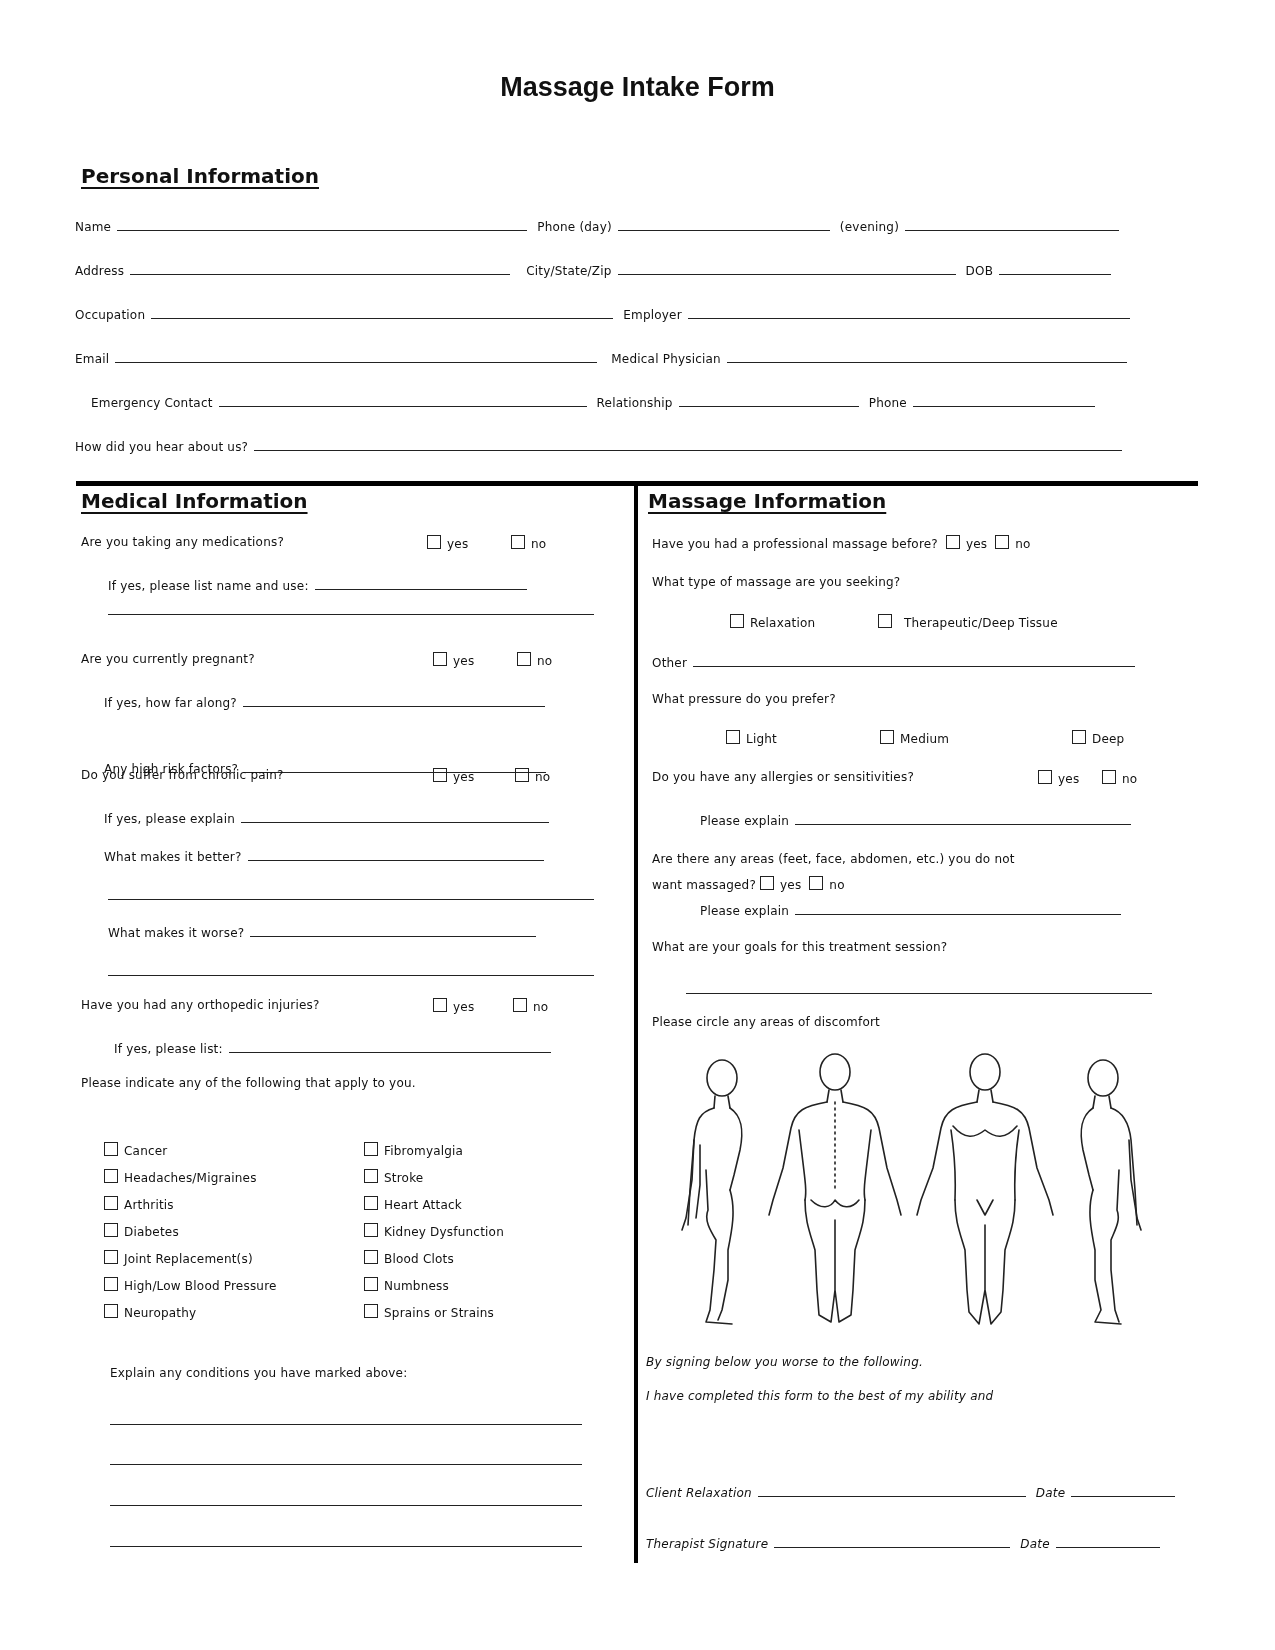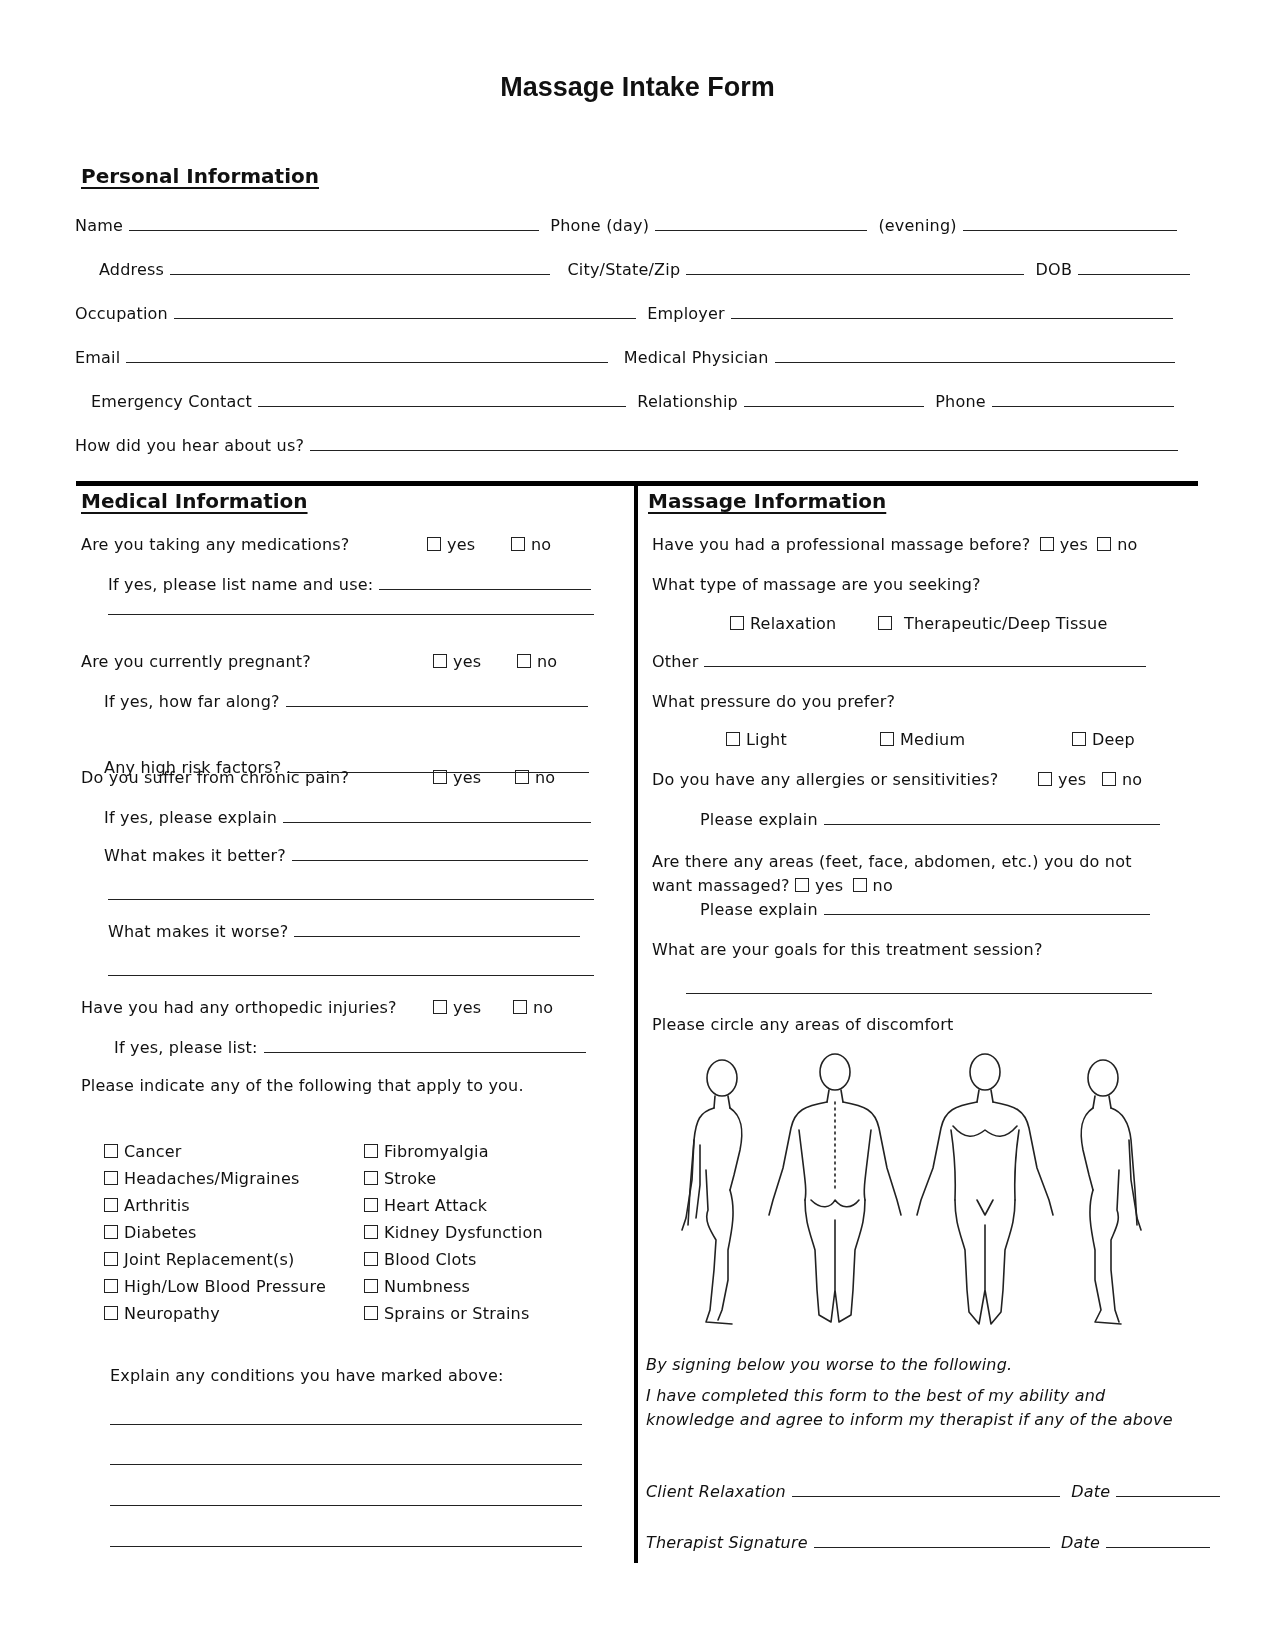--- a/index.html
+++ b/index.html
@@ -1,40 +1,40 @@
 <!DOCTYPE html>
 <html><head>
 <meta charset="utf-8">
 <style>
   html,body{margin:0;padding:0;background:#fff;}
   body{width:1275px;height:1650px;position:relative;font-family:"DejaVu Sans",sans-serif;color:#111;overflow:hidden;}
   .abs{position:absolute;white-space:nowrap;}
   .title{left:0;width:1275px;text-align:center;top:72px;font-family:"Liberation Sans",sans-serif;font-weight:bold;font-size:27px;}
   .h{font-family:"DejaVu Sans",sans-serif;font-weight:bold;font-size:20px;text-decoration:underline;text-underline-offset:4px;text-decoration-thickness:2px;}
-  .t{font-size:16px;letter-spacing:0.2px;}
+  .t{font-size:12px;letter-spacing:0.2px;}
   .ln{display:inline-block;border-bottom:1.3px solid #222;height:14px;vertical-align:baseline;margin-left:6px;margin-right:6px;}
   .cb{display:inline-block;width:14px;height:14px;border:1.3px solid #222;vertical-align:-1px;margin-right:6px;box-sizing:border-box;}
   .it{font-style:italic;}
   .rule-h{position:absolute;left:76px;top:481px;width:1122px;height:5px;background:#000;}
   .rule-v{position:absolute;left:634px;top:483px;width:4px;height:1080px;background:#000;}
 </style>
 </head>
 <body>
 
 <div class="abs title">Massage Intake Form</div>
 
 <div class="abs h" style="left:81px;top:164px;">Personal Information</div>
 
 <div class="abs t" style="left:75px;top:216px;">
   <span>Name</span><span class="ln" style="width:410px"></span>
   <span>Phone (day)</span><span class="ln" style="width:212px"></span>
   <span>(evening)</span><span class="ln" style="width:214px"></span>
 </div>
 
-<div class="abs t" style="left:75px;top:260px;margin-left:24px;">
+<div class="abs t" style="left:75px;top:260px;">
   <span>Address</span><span class="ln" style="width:380px"></span>
   <span style="margin-left:6px">City/State/Zip</span><span class="ln" style="width:338px"></span>
   <span>DOB</span><span class="ln" style="width:112px"></span>
 </div>
 
 <div class="abs t" style="left:75px;top:304px;">
   <span>Occupation</span><span class="ln" style="width:462px"></span>
   <span>Employer</span><span class="ln" style="width:442px"></span>
 </div>
 
@@ -188,21 +188,20 @@
     <path d="M40 46 L38 58 M54 46 L56 58"></path>
     <path d="M38 58 C26 66 24 80 28 100 L34 125 L38 140 M56 58 C68 62 74 72 76 90 L80 140 L82 175"></path>
     <path d="M74 90 L76 130 L82 168 L86 180"></path>
     <path d="M38 140 C32 160 36 180 40 200 L40 230 L46 260 L40 272 L66 274 M64 120 L62 160 C66 170 60 180 56 190 L56 220 L60 260 L64 272"></path>
   </g>
 </svg>
 
 <div class="abs t it" style="left:646px;top:1355px;">By signing below you worse to the following.</div>
 <div class="abs t it" style="left:646px;top:1384px;line-height:24px;">
   <div>I have completed this form to the best of my ability and</div>
-  <div>knowledge and agree to inform my therapist if any of the above</div>
 </div>
 
 <div class="abs t it" style="left:646px;top:1482px;">
   <span>Client Relaxation</span><span class="ln" style="width:268px"></span>
   <span>Date</span><span class="ln" style="width:104px"></span>
 </div>
 <div class="abs t it" style="left:646px;top:1533px;">
   <span>Therapist Signature</span><span class="ln" style="width:236px"></span>
   <span>Date</span><span class="ln" style="width:104px"></span>
 </div>

